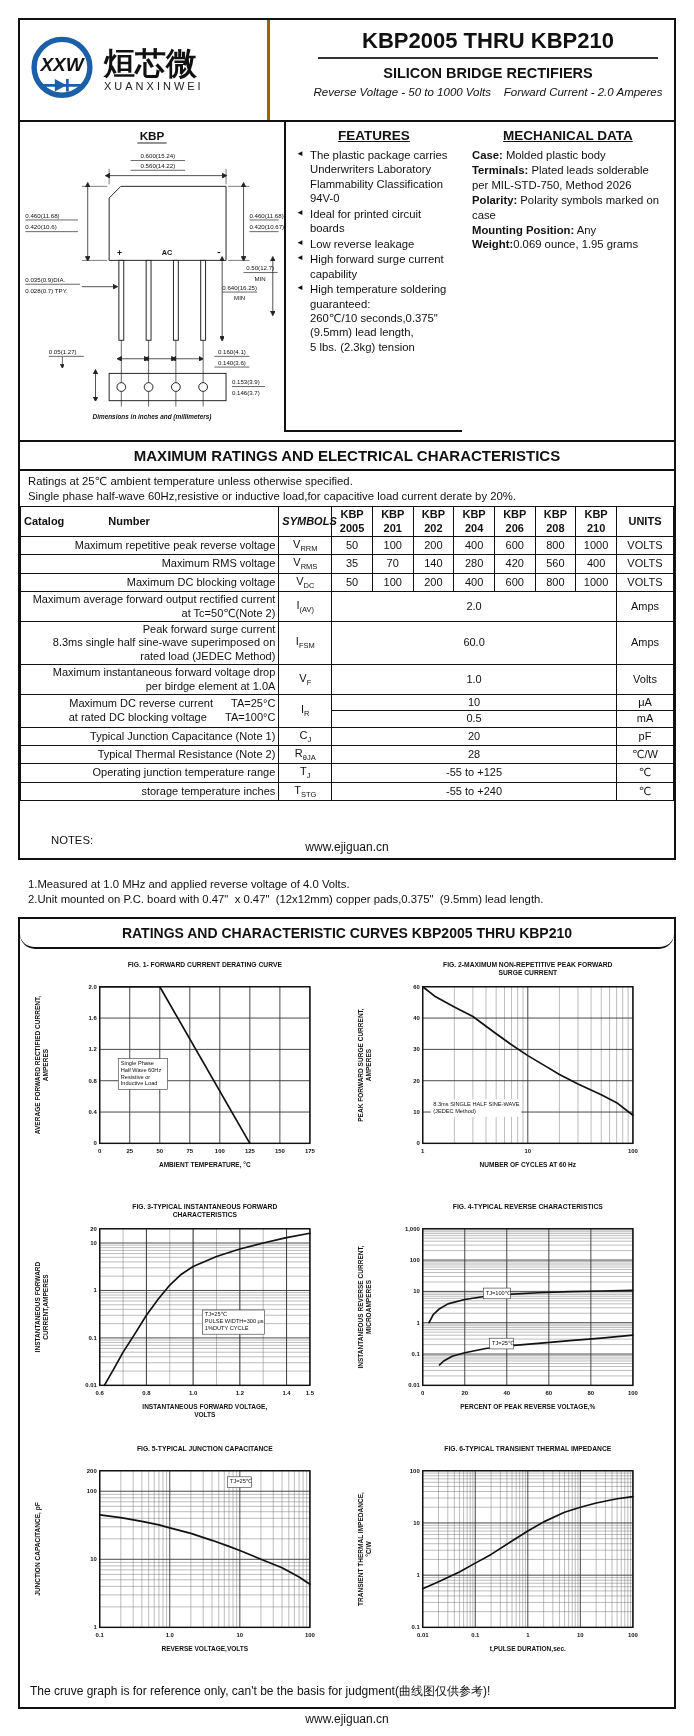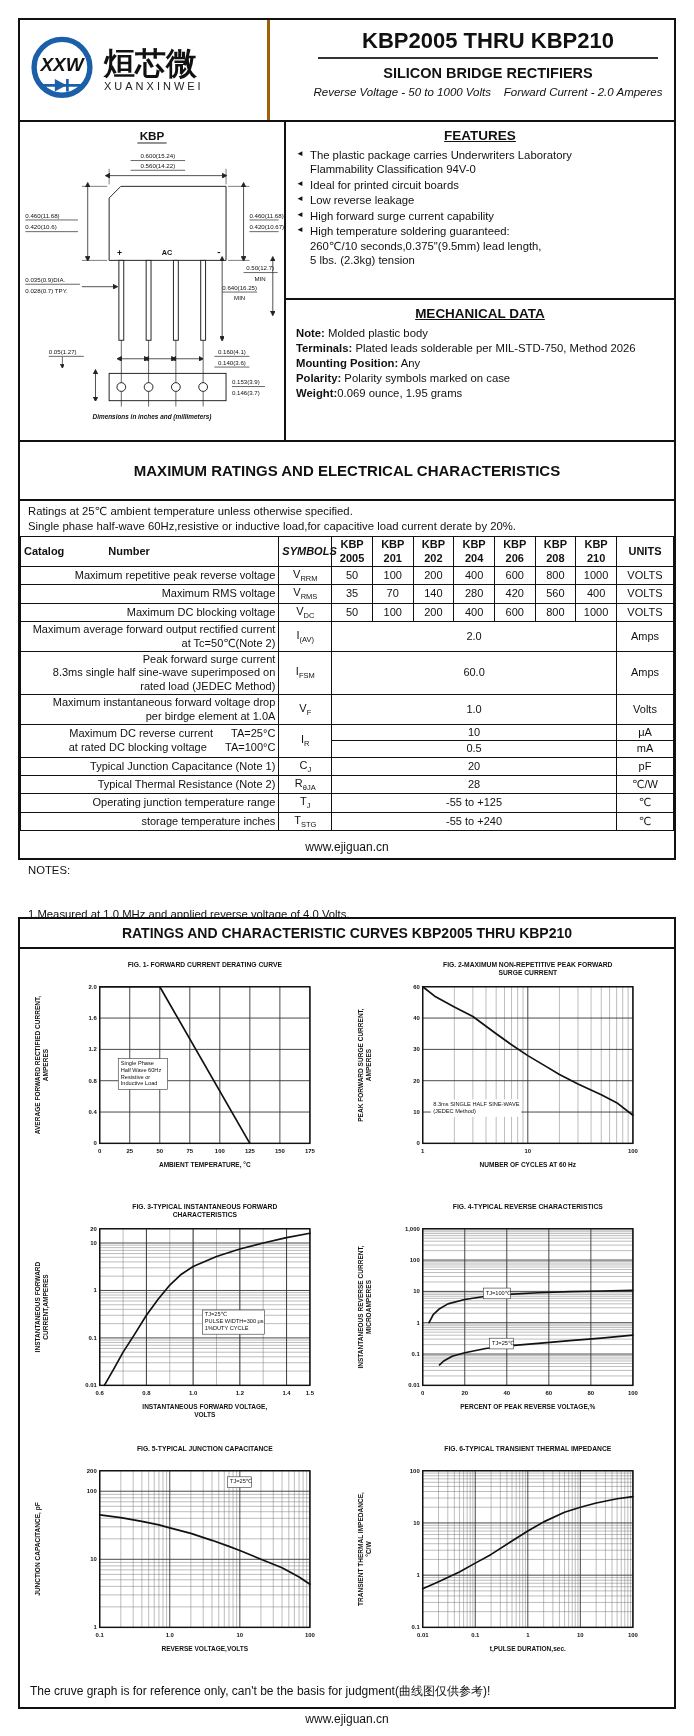--- a/index.html
+++ b/index.html
@@ -10,46 +10,46 @@
   
   .hdr{display:grid;grid-template-columns:250px 1fr;border-bottom:2px solid #111;height:100px;}
   .logo-cell{border-right:3px solid #a16207;display:flex;align-items:center;padding:4px 6px;}
   .title-cell{display:flex;flex-direction:column;justify-content:flex-start;padding-left:32px;}
   .t1{font-size:22px;font-weight:bold;text-align:center;padding:8px 0 3px;border-bottom:2.5px solid #333;margin:0 16px;}
   .t2{font-size:14.5px;font-weight:bold;text-align:center;padding:6px 0 2px;}
   .t3{font-size:11.5px;font-style:italic;text-align:center;white-space:pre-wrap;padding-top:3px;}
   
   .mid{display:grid;grid-template-columns:266px 1fr;}
   .pkg-col{border-right:2px solid #111;padding:2px 0;}
-  .right-col{display:flex;flex-direction:column;}
+  .right-col{display:flex;}
   .features{border-bottom:2px solid #111;min-height:166px;padding:4px 10px 6px;}
   .mech{min-height:130px;padding:4px 10px 6px;}
   .sec-title{font-size:13.5px;font-weight:bold;text-align:center;text-decoration:underline;margin:2px 0 5px;}
   .feat-list{margin:0;padding:0;list-style:none;font-size:11.3px;line-height:1.28;}
   .feat-list li{white-space:pre-wrap;padding-left:14px;position:relative;margin-bottom:1px;}
   .feat-list li .blt{position:absolute;left:0;top:1px;font-size:8px;}
   .mech-line{font-size:11.3px;line-height:1.32;white-space:pre-wrap;}
   .mech-line .mk{font-weight:bold;}
   
-  .banner{border-bottom:2px solid #111;text-align:center;font-weight:bold;font-size:15px;padding:20px 0;}
+  .banner{border-bottom:2px solid #111;text-align:center;font-weight:bold;font-size:15px;padding:5px 0;margin-top:8px;}
   .pre{font-size:11.3px;line-height:1.3;padding:3px 8px;white-space:pre-wrap;}
   table.ratings{border-collapse:collapse;width:100%;table-layout:fixed;}
   table.ratings th,table.ratings td{border:1.5px solid #111;font-size:11px;padding:1px 3px;line-height:1.22;}
   table.ratings th{font-weight:bold;}
   th.part{white-space:pre-line;text-align:center;font-size:10.5px;}
   th.cat{text-align:left;font-size:12px;}
   th.cat .gap{display:inline-block;width:44px;}
   th.symh{font-style:italic;font-size:9.5px;text-align:center;}
   td.lbl{text-align:right;white-space:pre-wrap;}
   td.sym,td.val,td.unit{text-align:center;}
   td.sym sub{font-size:7.5px;}
   .notes{font-size:11.3px;line-height:1.3;padding:3px 8px;white-space:pre-wrap;}
   .sheet-foot{position:absolute;bottom:4px;left:0;width:100%;text-align:center;font-size:12px;}
   
-  .banner2{border-bottom:2px solid #111;text-align:center;font-weight:bold;font-size:14px;padding:6px 0;}
+  .banner2{border-bottom:2px solid #111;text-align:center;font-weight:bold;font-size:14px;padding:6px 0;border-radius:15px;}
   .charts{display:grid;grid-template-columns:1fr 1fr;justify-items:center;padding:6px 4px 0;row-gap:6px;}
   .chart-cell{width:312px;}
   .footnote{font-size:12px;padding:8px 4px 0 10px;}
   .foot2{position:absolute;top:1712px;left:0;width:100%;text-align:center;font-size:12px;}
   svg text{fill:#111;font-family:"Liberation Sans","DejaVu Sans",sans-serif;}
   .pkg-svg line,.pkg-svg path,.pkg-svg rect,.pkg-svg polygon,.pkg-svg circle{stroke:#222;}
 </style>
 </head>
 <body>
 
@@ -176,24 +176,24 @@
           <li><span class="blt">◄</span><span>Ideal for printed circuit boards</span></li>
           <li><span class="blt">◄</span><span>Low reverse leakage</span></li>
           <li><span class="blt">◄</span><span>High forward surge current capability</span></li>
           <li><span class="blt">◄</span><span>High temperature soldering guaranteed:
 260℃/10 seconds,0.375"(9.5mm) lead length,
 5 lbs. (2.3kg) tension</span></li>
         </ul>
       </div>
       <div class="mech">
         <div class="sec-title">MECHANICAL DATA</div>
-        <div class="mech-line"><span class="mk">Note:</span> <span>Molded plastic body</span></div>
+        <div class="mech-line"><span class="mk">Case:</span> <span>Molded plastic body</span></div>
         <div class="mech-line"><span class="mk">Terminals:</span> <span>Plated leads solderable per MIL-STD-750, Method 2026</span></div>
+        <div class="mech-line"><span class="mk">Polarity:</span> <span>Polarity symbols marked on case</span></div>
         <div class="mech-line"><span class="mk">Mounting Position:</span> <span>Any</span></div>
-        <div class="mech-line"><span class="mk">Polarity:</span> <span>Polarity symbols marked on case</span></div>
         <div class="mech-line"><span class="mk">Weight:</span><span>0.069 ounce, 1.95 grams</span></div>
       </div>
     </div>
   </div>
 
   <div class="banner" style="border-top:2px solid #111;">MAXIMUM RATINGS AND ELECTRICAL CHARACTERISTICS</div>
   <div class="pre">Ratings at 25℃ ambient temperature unless otherwise specified.
 Single phase half-wave 60Hz,resistive or inductive load,for capacitive load current derate by 20%.</div>
 
   <table class="ratings">
@@ -321,21 +321,21 @@
         <tr>
           <td class="lbl">storage temperature inches</td>
           <td class="sym"><span>T</span><sub>STG</sub></td>
           <td class="val" colspan="7">-55 to +240</td>
           <td class="unit">℃</td>
         </tr>
       </tbody>
   </table>
 
   <div class="notes">
-    <div style="font-weight:normal;">NOTES:</div>
+    <div style="font-weight:normal;margin-left:23px;">NOTES:</div>
     <div>1.Measured at 1.0 MHz and applied reverse voltage of 4.0 Volts.
 2.Unit mounted on P.C. board with 0.47"  x 0.47"  (12x12mm) copper pads,0.375"  (9.5mm) lead length.</div>
   </div>
 
   <div class="sheet-foot">www.ejiguan.cn</div>
 </div>
 
 <div class="sheet sheet2">
   <div class="banner2">RATINGS AND CHARACTERISTIC CURVES KBP2005 THRU KBP210</div>
   <div class="charts">

